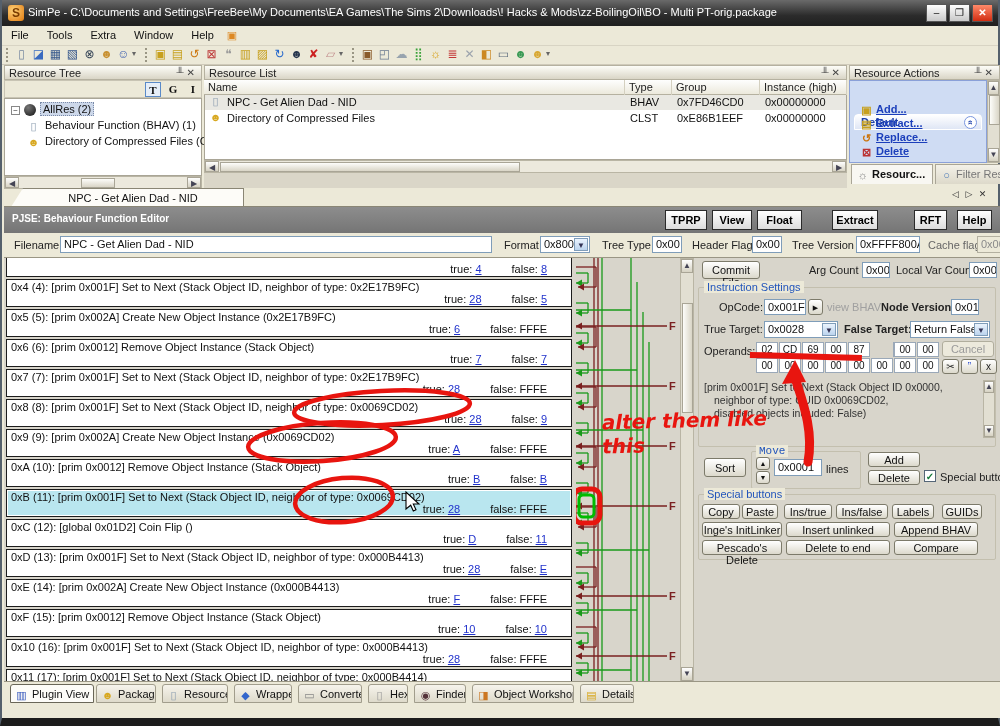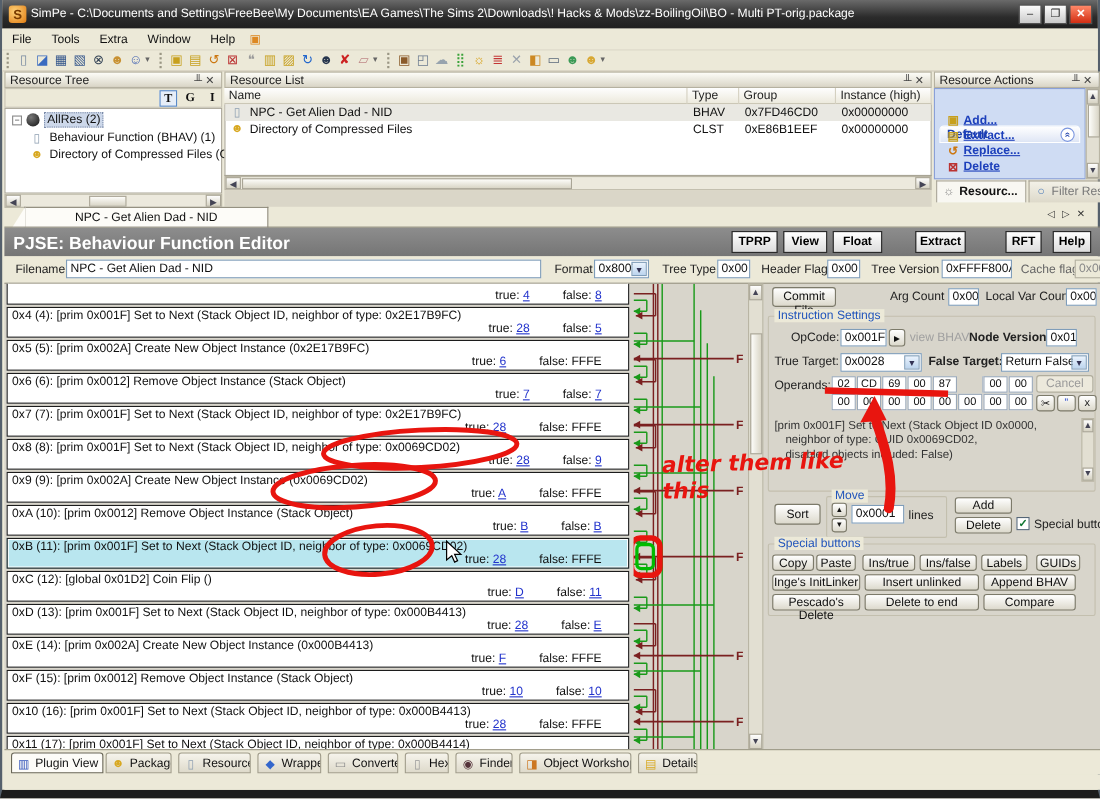--- a/index.html
+++ b/index.html
@@ -74,21 +74,21 @@
   .ra-tab { position:absolute; height:20px; border:1px solid #a9a596; border-bottom:none; background:linear-gradient(#f3f1e8,#ddd9ca);
     font-size:11px; padding:3px 4px 0 4px; white-space:nowrap; overflow:hidden; }
   .ra-tab.active { background:#f8f7f2; font-weight:bold; }
 
   
   #doctab { background:#fdfcf8; border:1px solid #8a8675; border-bottom:none; }
   #doctab:before { content:""; position:absolute; left:-12px; bottom:0; width:0; height:0;
     border-bottom:19px solid #fdfcf8; border-left:12px solid transparent; }
 
   
-  #pjse-hdr { background:linear-gradient(#8d8d8d,#757575); color:#fff; font-weight:bold; font-size:16px; }
+  #pjse-hdr { background:linear-gradient(#8d8d8d,#757575); color:#fff; font-weight:bold; font-size:10px; }
   .pjse-btn { position:absolute; top:3px; height:20px; background:linear-gradient(#ffffff,#dcdcdc);
     border:1px solid #2a2a2a; font-weight:bold; font-size:11px; text-align:center; padding-top:3px; color:#000; }
 
   .fld-lbl { position:absolute; font-size:11px; color:#222; white-space:nowrap; }
   .tbox { position:absolute; background:#fff; border:1px solid #7f9db9; font-size:11px; padding:1px 3px; white-space:nowrap; overflow:hidden; }
   .tbox.gray { color:#8a8a8a; background:#ece9d8; border-color:#b3b0a0; }
   .combo-arrow { position:absolute; right:1px; top:1px; bottom:1px; width:14px;
     background:linear-gradient(#eaf3fd,#bcd4ee); border:1px solid #7f9db9; color:#335; font-size:8px; text-align:center; line-height:13px; }
 
   
@@ -467,21 +467,21 @@
       <div id="minibtns"></div>
 
       <div id="desc"></div>
       <div class="scrollbar-v" style="position:absolute; left:287px; top:122px; width:12px; height:58px;">
         <div class="sbv-btn" style="top:0; height:12px; line-height:10px;">▲</div>
         <div class="sbv-btn" style="bottom:0; height:12px; line-height:10px;">▼</div>
       </div>
 
       <div class="btn" style="left:8px; top:200px; width:42px; height:19px; padding-top:3px;">Sort</div>
       <div class="grp-box" style="left:55px; top:193px; width:110px; height:38px;"></div>
-      <div class="grp-lbl" style="left:60px; top:187px;">Move</div>
+      <div class="grp-lbl" style="left:60px; top:187px;font-family:Liberation Mono, monospace;">Move</div>
       <div class="btn" style="left:60px; top:199px; width:14px; height:13px; font-size:7px; padding-top:2px;">▲</div>
       <div class="btn" style="left:60px; top:213px; width:14px; height:13px; font-size:7px; padding-top:2px;">▼</div>
       <div class="tbox" style="left:78px; top:201px; width:48px; height:17px;">0x0001</div>
       <div class="fld-lbl" style="left:130px; top:205px;">lines</div>
       <div class="btn" style="left:172px; top:194px; width:52px; height:15px; padding-top:1px;">Add</div>
       <div class="btn" style="left:172px; top:212px; width:52px; height:15px; padding-top:1px;">Delete</div>
       <div class="checkbox" style="left:228px; top:212px;">✓</div>
       <div class="fld-lbl" style="left:244px; top:213px;">Special buttons</div>
 
       <div class="grp-box" style="left:2px; top:236px; width:298px; height:66px;"></div>

